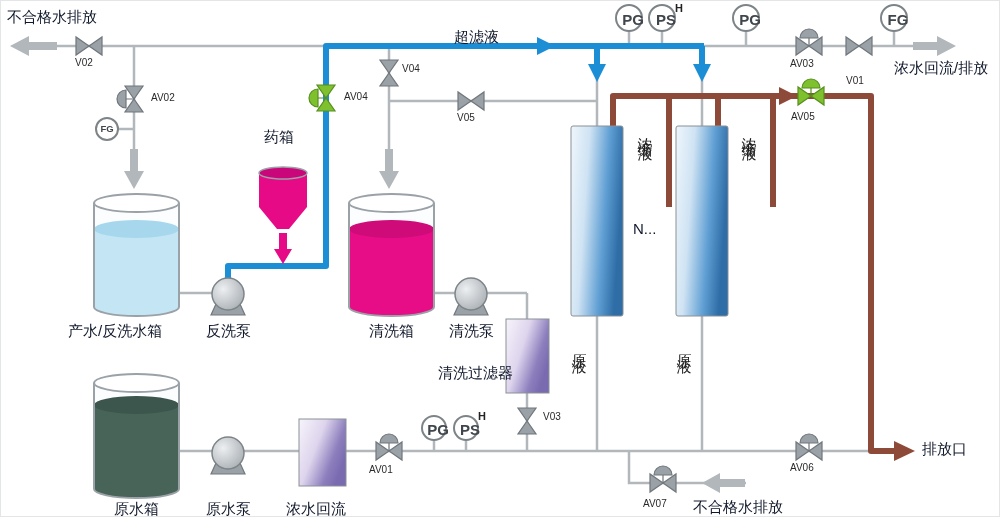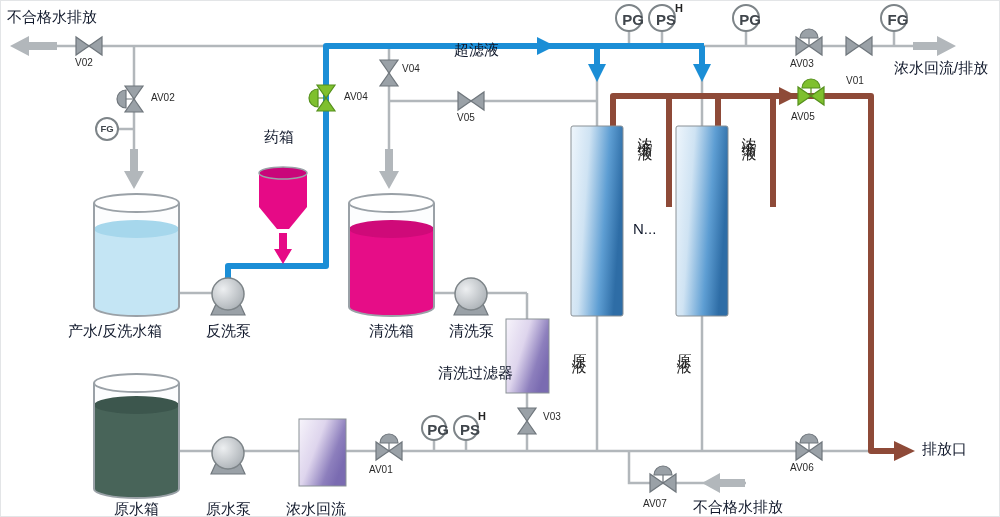--- a/index.html
+++ b/index.html
@@ -141,21 +141,21 @@
   <circle cx="893" cy="17" r="13" fill="#fff" stroke="#7d8488" stroke-width="2"></circle>
   <circle cx="433" cy="427" r="12" fill="#fff" stroke="#7d8488" stroke-width="2"></circle>
   <circle cx="465" cy="427" r="12" fill="#fff" stroke="#7d8488" stroke-width="2"></circle>
 </svg>
 
 <div class="lbl" style="left:6px;top:7px">不合格水排放</div>
 <div class="sm" style="left:74px;top:56px">V02</div>
 <div class="sm" style="left:150px;top:91px">AV02</div>
 <div class="lbl" style="left:263px;top:127px">药箱</div>
 <div class="sm" style="left:343px;top:90px">AV04</div>
-<div class="lbl" style="left:453px;top:40px">超滤液</div>
+<div class="lbl" style="left:453px;top:27px">超滤液</div>
 <div class="sm" style="left:401px;top:62px">V04</div>
 <div class="sm" style="left:456px;top:111px">V05</div>
 <div class="lbl" style="left:67px;top:321px">产水/反洗水箱</div>
 <div class="lbl" style="left:205px;top:321px">反洗泵</div>
 <div class="lbl" style="left:368px;top:321px">清洗箱</div>
 <div class="lbl" style="left:448px;top:321px">清洗泵</div>
 <div class="lbl" style="left:437px;top:363px">清洗过滤器</div>
 <div class="sm" style="left:542px;top:410px">V03</div>
 <div class="lbl" style="left:632px;top:219px">N...</div>
 <div class="vlbl" style="left:637px;top:124px">浓缩液</div>

